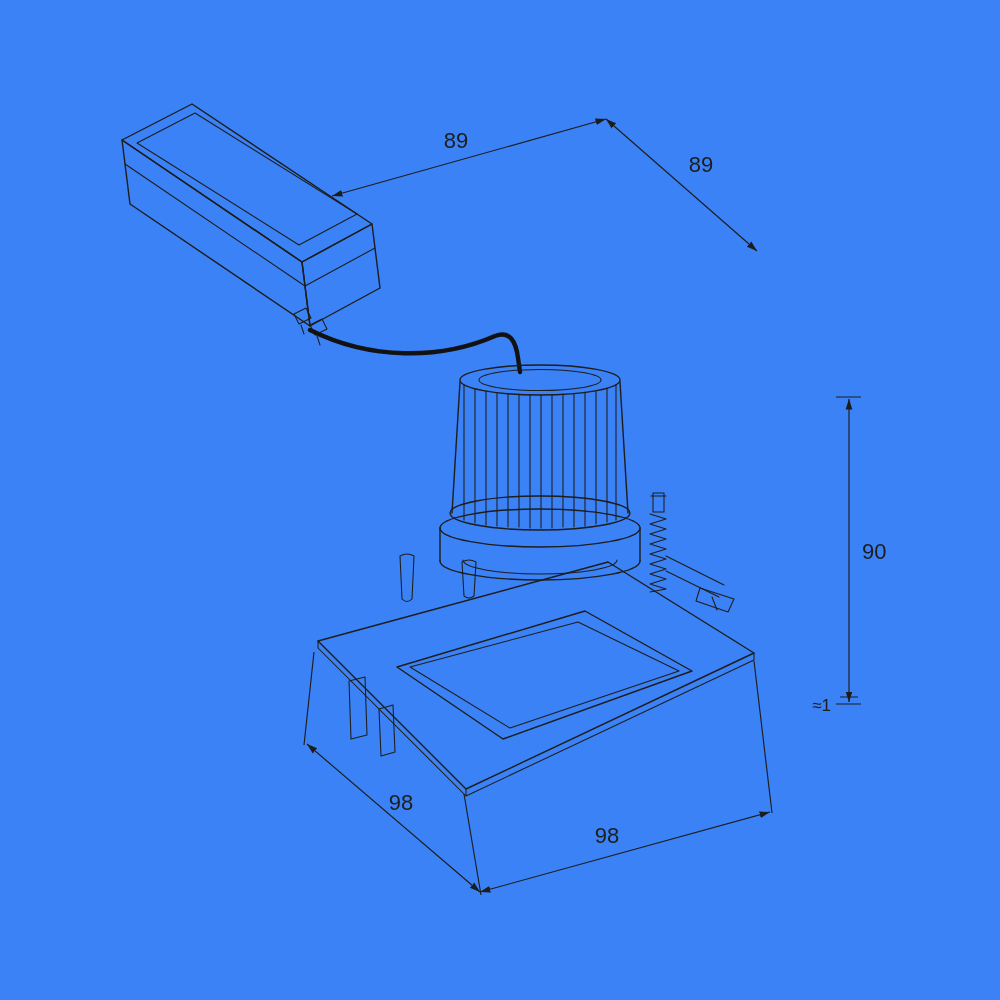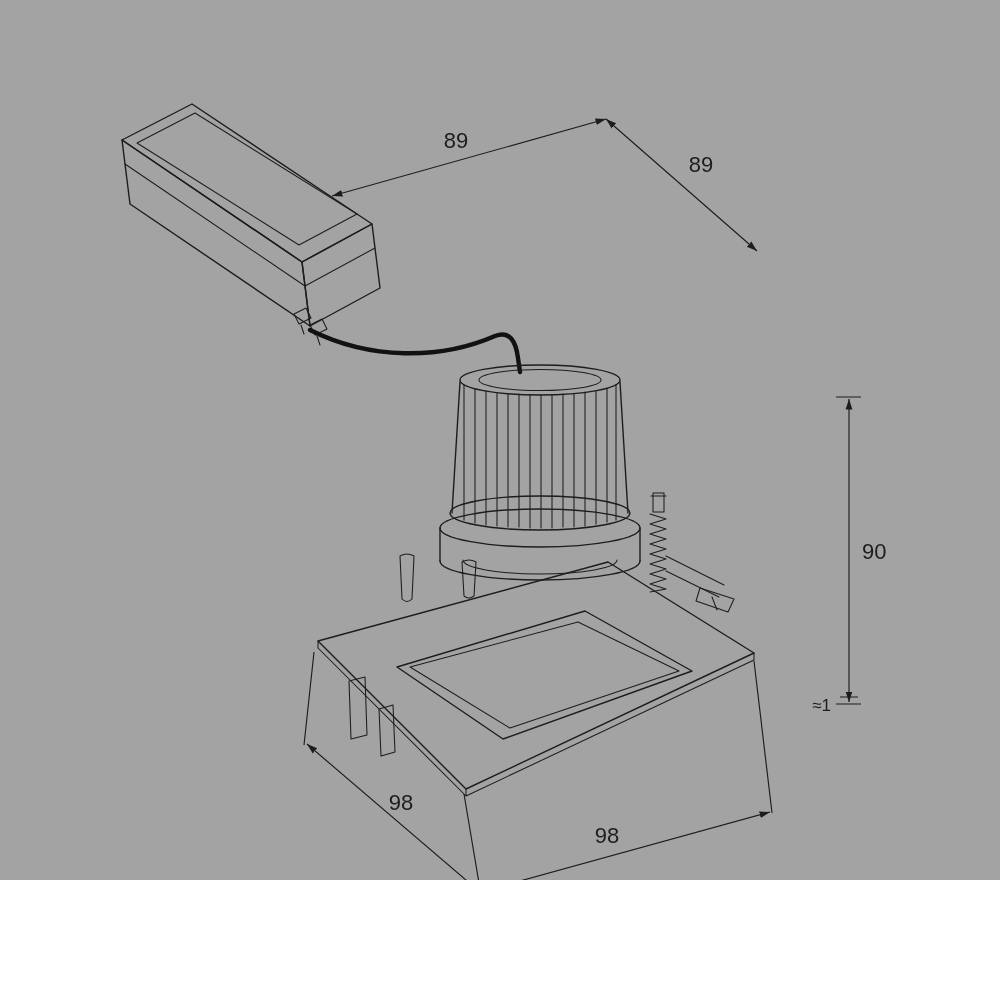--- a/index.html
+++ b/index.html
@@ -1,16 +1,16 @@
 <!DOCTYPE html>
 <html><head>
 <meta charset="utf-8">
 <style>
   html, body { margin:0; padding:0; background:#ffffff; }
-  .canvas { position:relative; width:1000px; height:880px; background:#a3a3a3; overflow:hidden; }
+  .canvas { position:relative; width:1000px; height:1000px; background:#3b82f6; overflow:hidden; }
   svg { display:block; }
   .draw  { fill:none; stroke:#1d1d1b; stroke-width:1.4; stroke-linecap:round; stroke-linejoin:round; }
   .thin  { fill:none; stroke:#1d1d1b; stroke-width:1.05; stroke-linecap:round; stroke-linejoin:round; }
   .cable { fill:none; stroke:#121212; stroke-width:4.4; stroke-linecap:round; }
   .dim   { fill:none; stroke:#1d1d1b; stroke-width:1.15; }
   .dim-label { font-family:"Liberation Sans", sans-serif; font-size:22px; fill:#1d1d1b; text-anchor:middle; }
   .dim-label.small { font-size:17px; }
   .anchor-start { text-anchor:start; }
   .anchor-end   { text-anchor:end; }
 </style>

